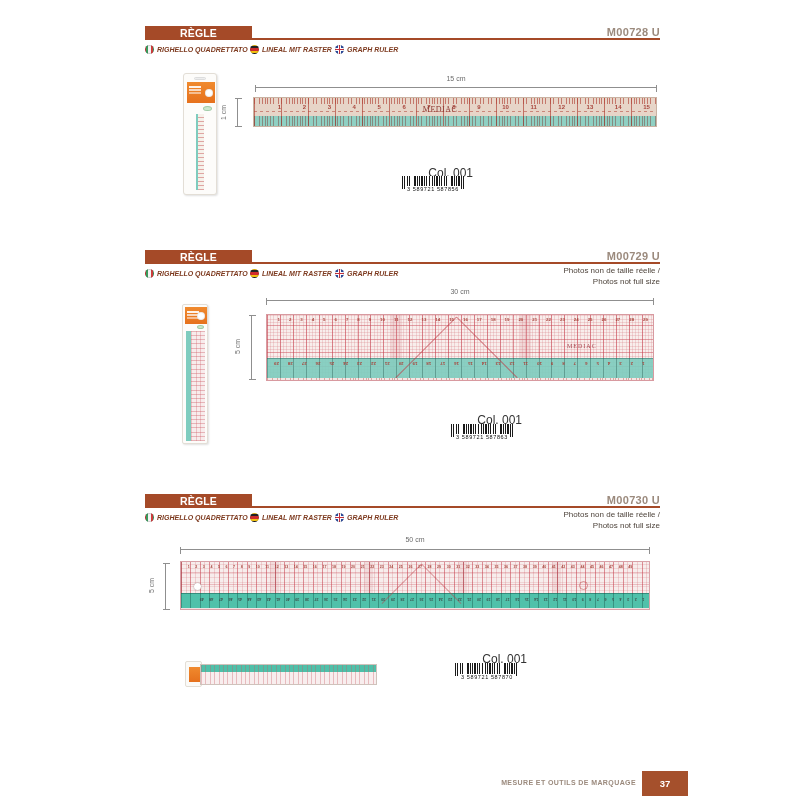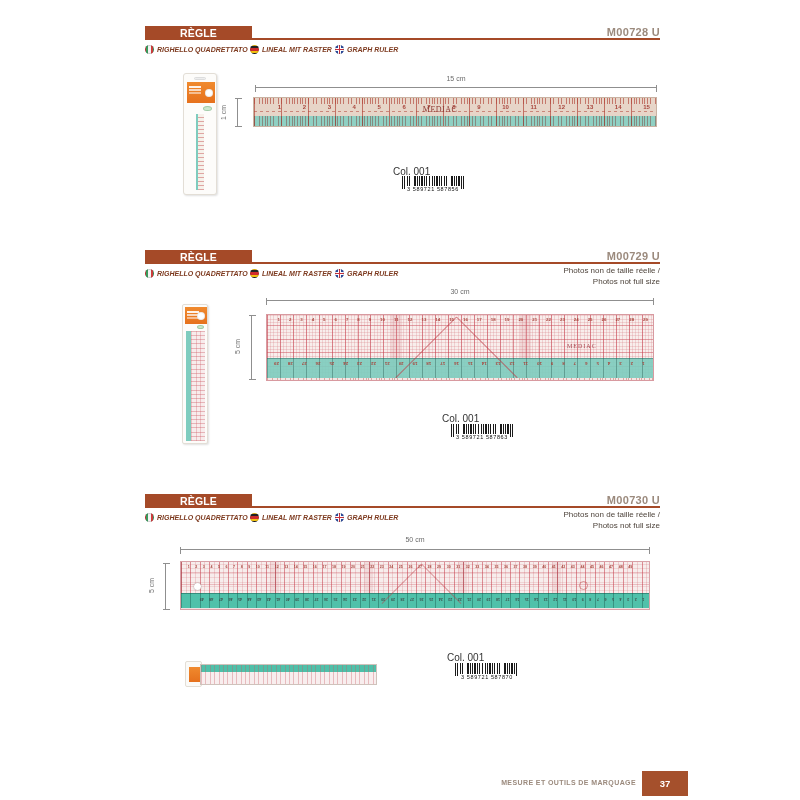--- a/index.html
+++ b/index.html
@@ -140,21 +140,21 @@
   .pkg3-card { position:absolute; left:0; top:0; width:17px; height:26px; background:#fbfaf7;
           border:1px solid #e3ded6; border-radius:2px; }
   .pkg3-card .mini-label { position:absolute; left:3px; top:5px; width:11px; height:15px;
           background:linear-gradient(180deg,#f08a2e,#e6711d); }
   .pkg3-ruler { position:absolute; left:15px; top:3px; width:177px; height:21px; border:1px solid #cfc2bb;
           background-image:
             repeating-linear-gradient(90deg,rgba(200,90,100,.35) 0 1px,transparent 1px 4.4px),
             linear-gradient(180deg,#4fc0a9 0 38%,#f8eeee 38%); }
 
   
-  .col-label { position:absolute; width:80px; text-align:left; font-size:10px; color:#333; }
+  .col-label { position:absolute; width:80px; text-align:right; font-size:12px; color:#333; }
   .bars { position:absolute; height:13px;
           background:repeating-linear-gradient(90deg,#1a1a1a 0 1px,#fff 1px 2.2px,#1a1a1a 2.2px 3px,#fff 3px 4.6px,#1a1a1a 4.6px 6.2px,#fff 6.2px 7.4px); }
   .bar-num { position:absolute; width:80px; text-align:center; font-size:5.5px; letter-spacing:.6px; color:#111; }
   .bar-num span { background:#fff; padding:0 2px; }
 
   
   #footer { position:absolute; left:0; top:771px; width:800px; height:26px; }
   .footer-cat { position:absolute; left:430px; top:8px; width:206px; text-align:right;
           font-size:7px; font-weight:bold; letter-spacing:.4px; color:#9b8a7d; }
   .page-box { position:absolute; left:642px; top:0; width:46px; height:25px; background:#a5502c;

